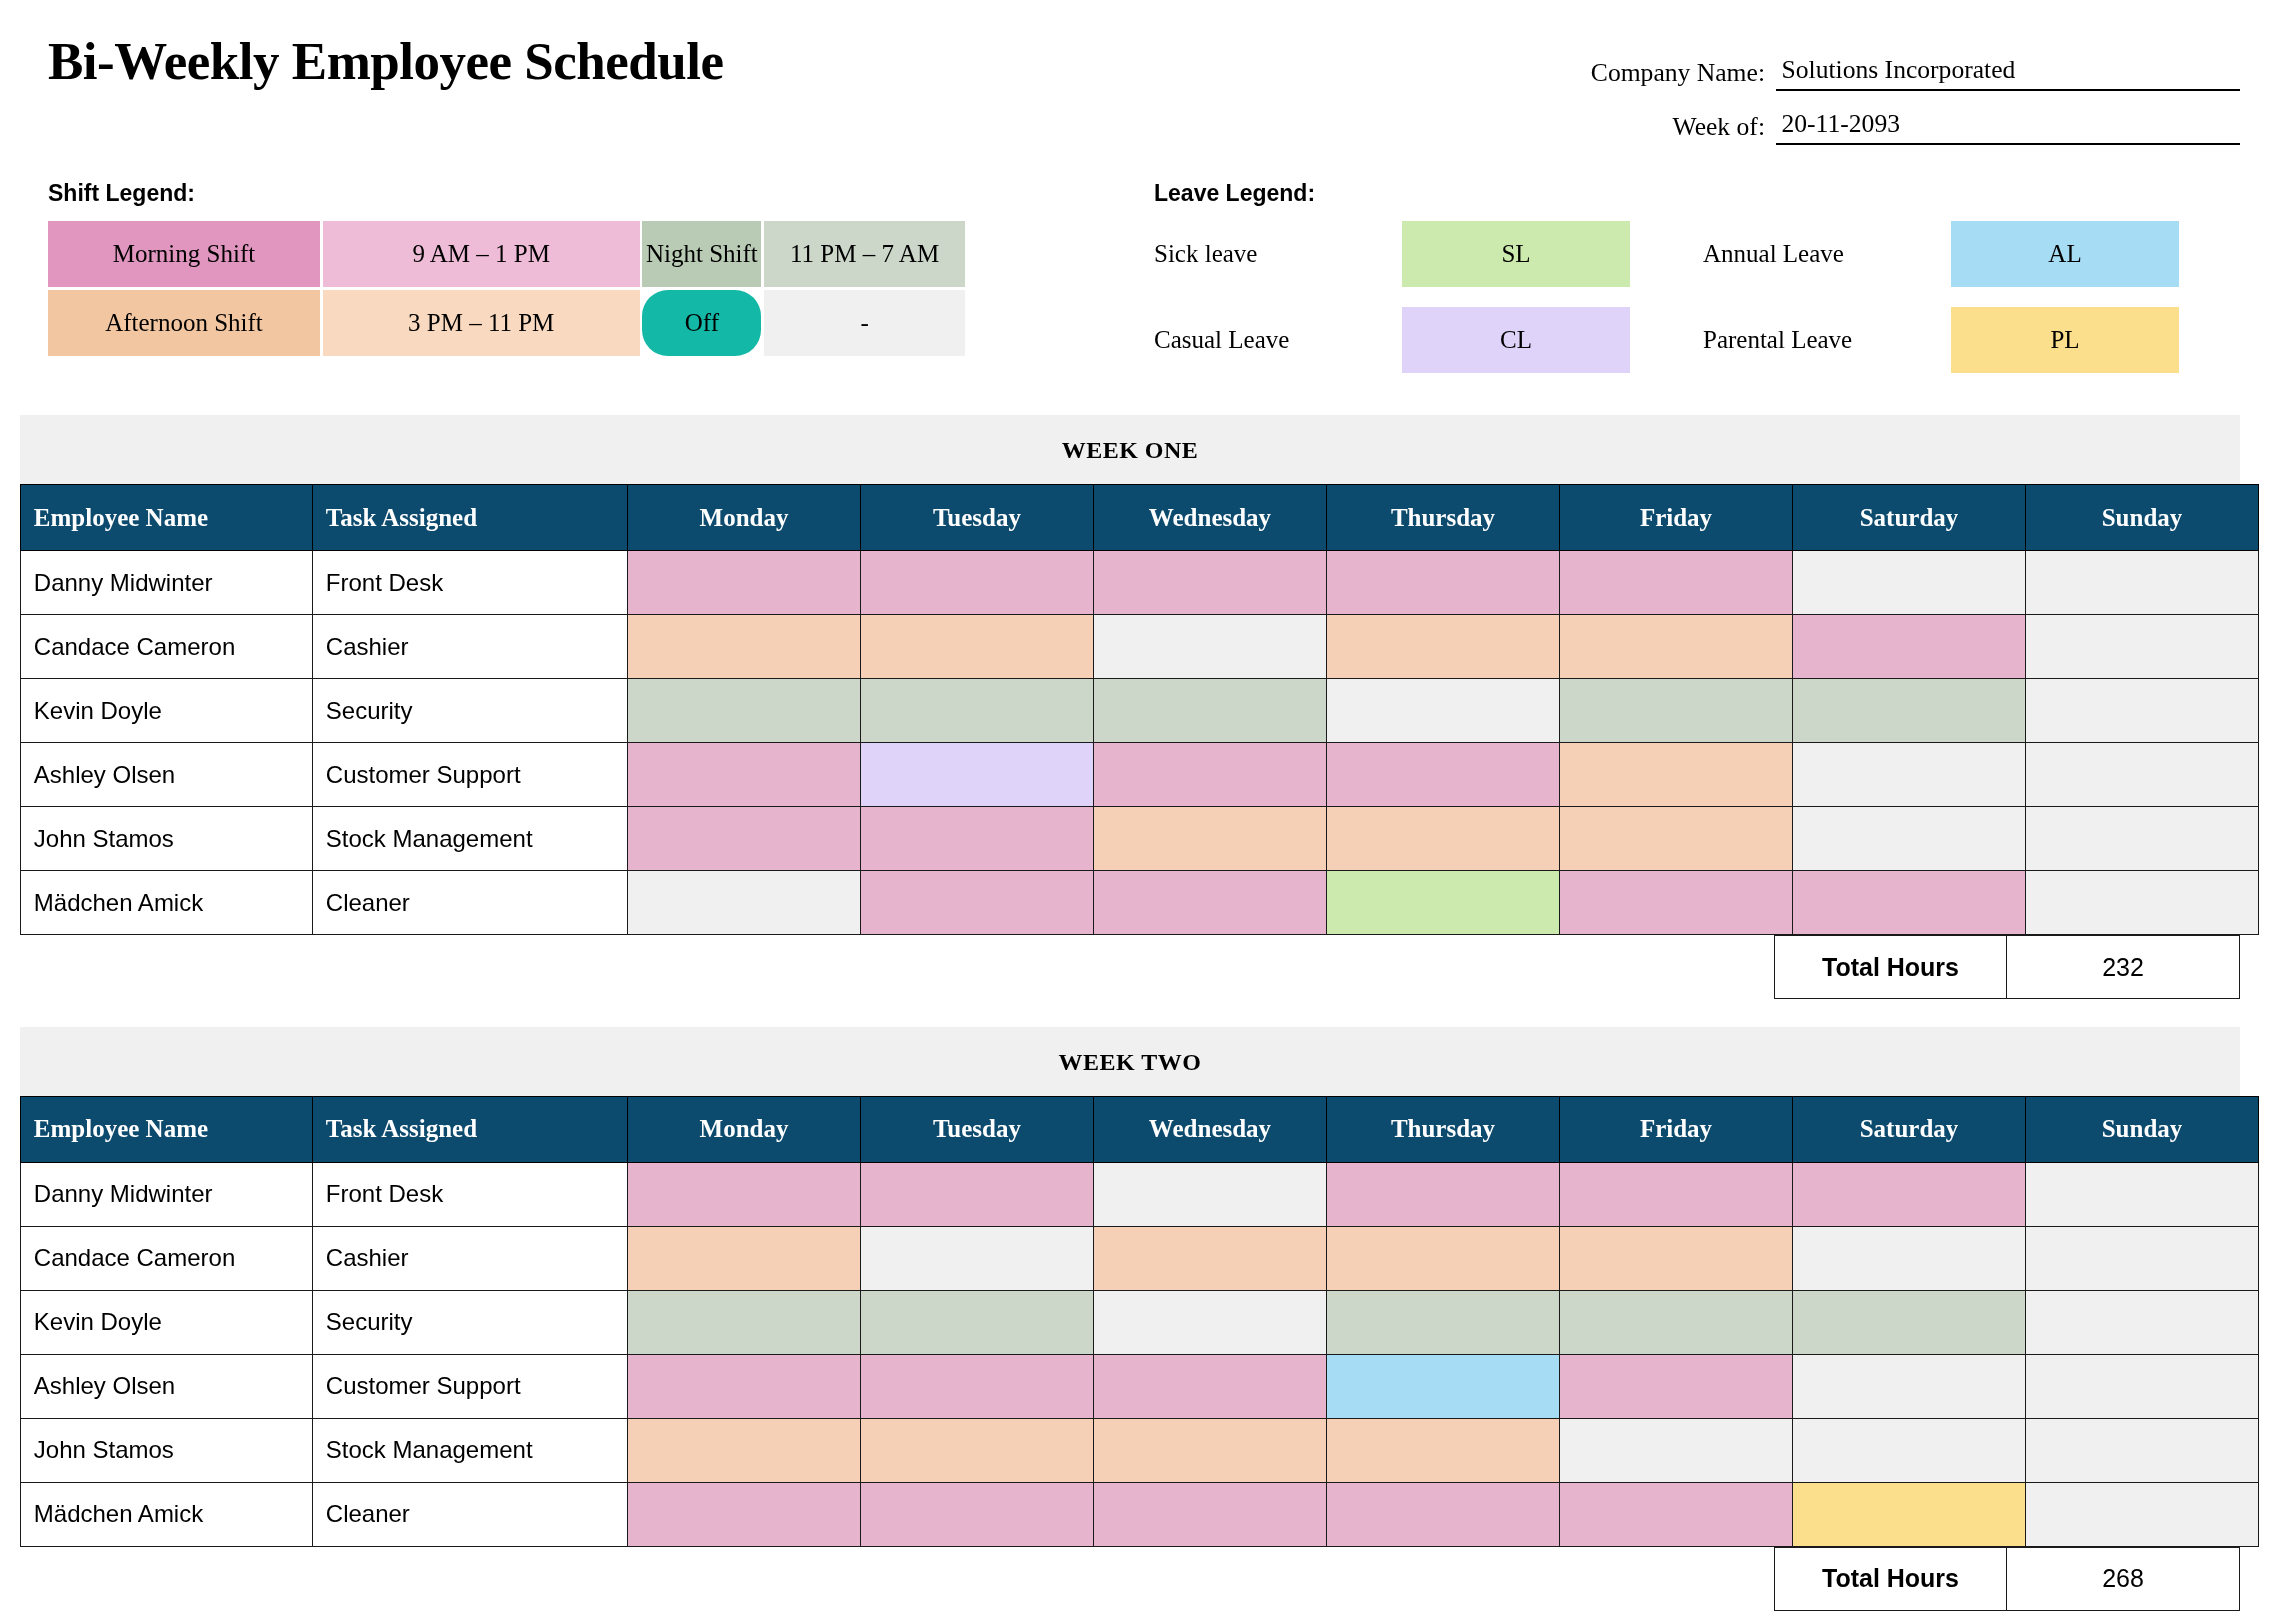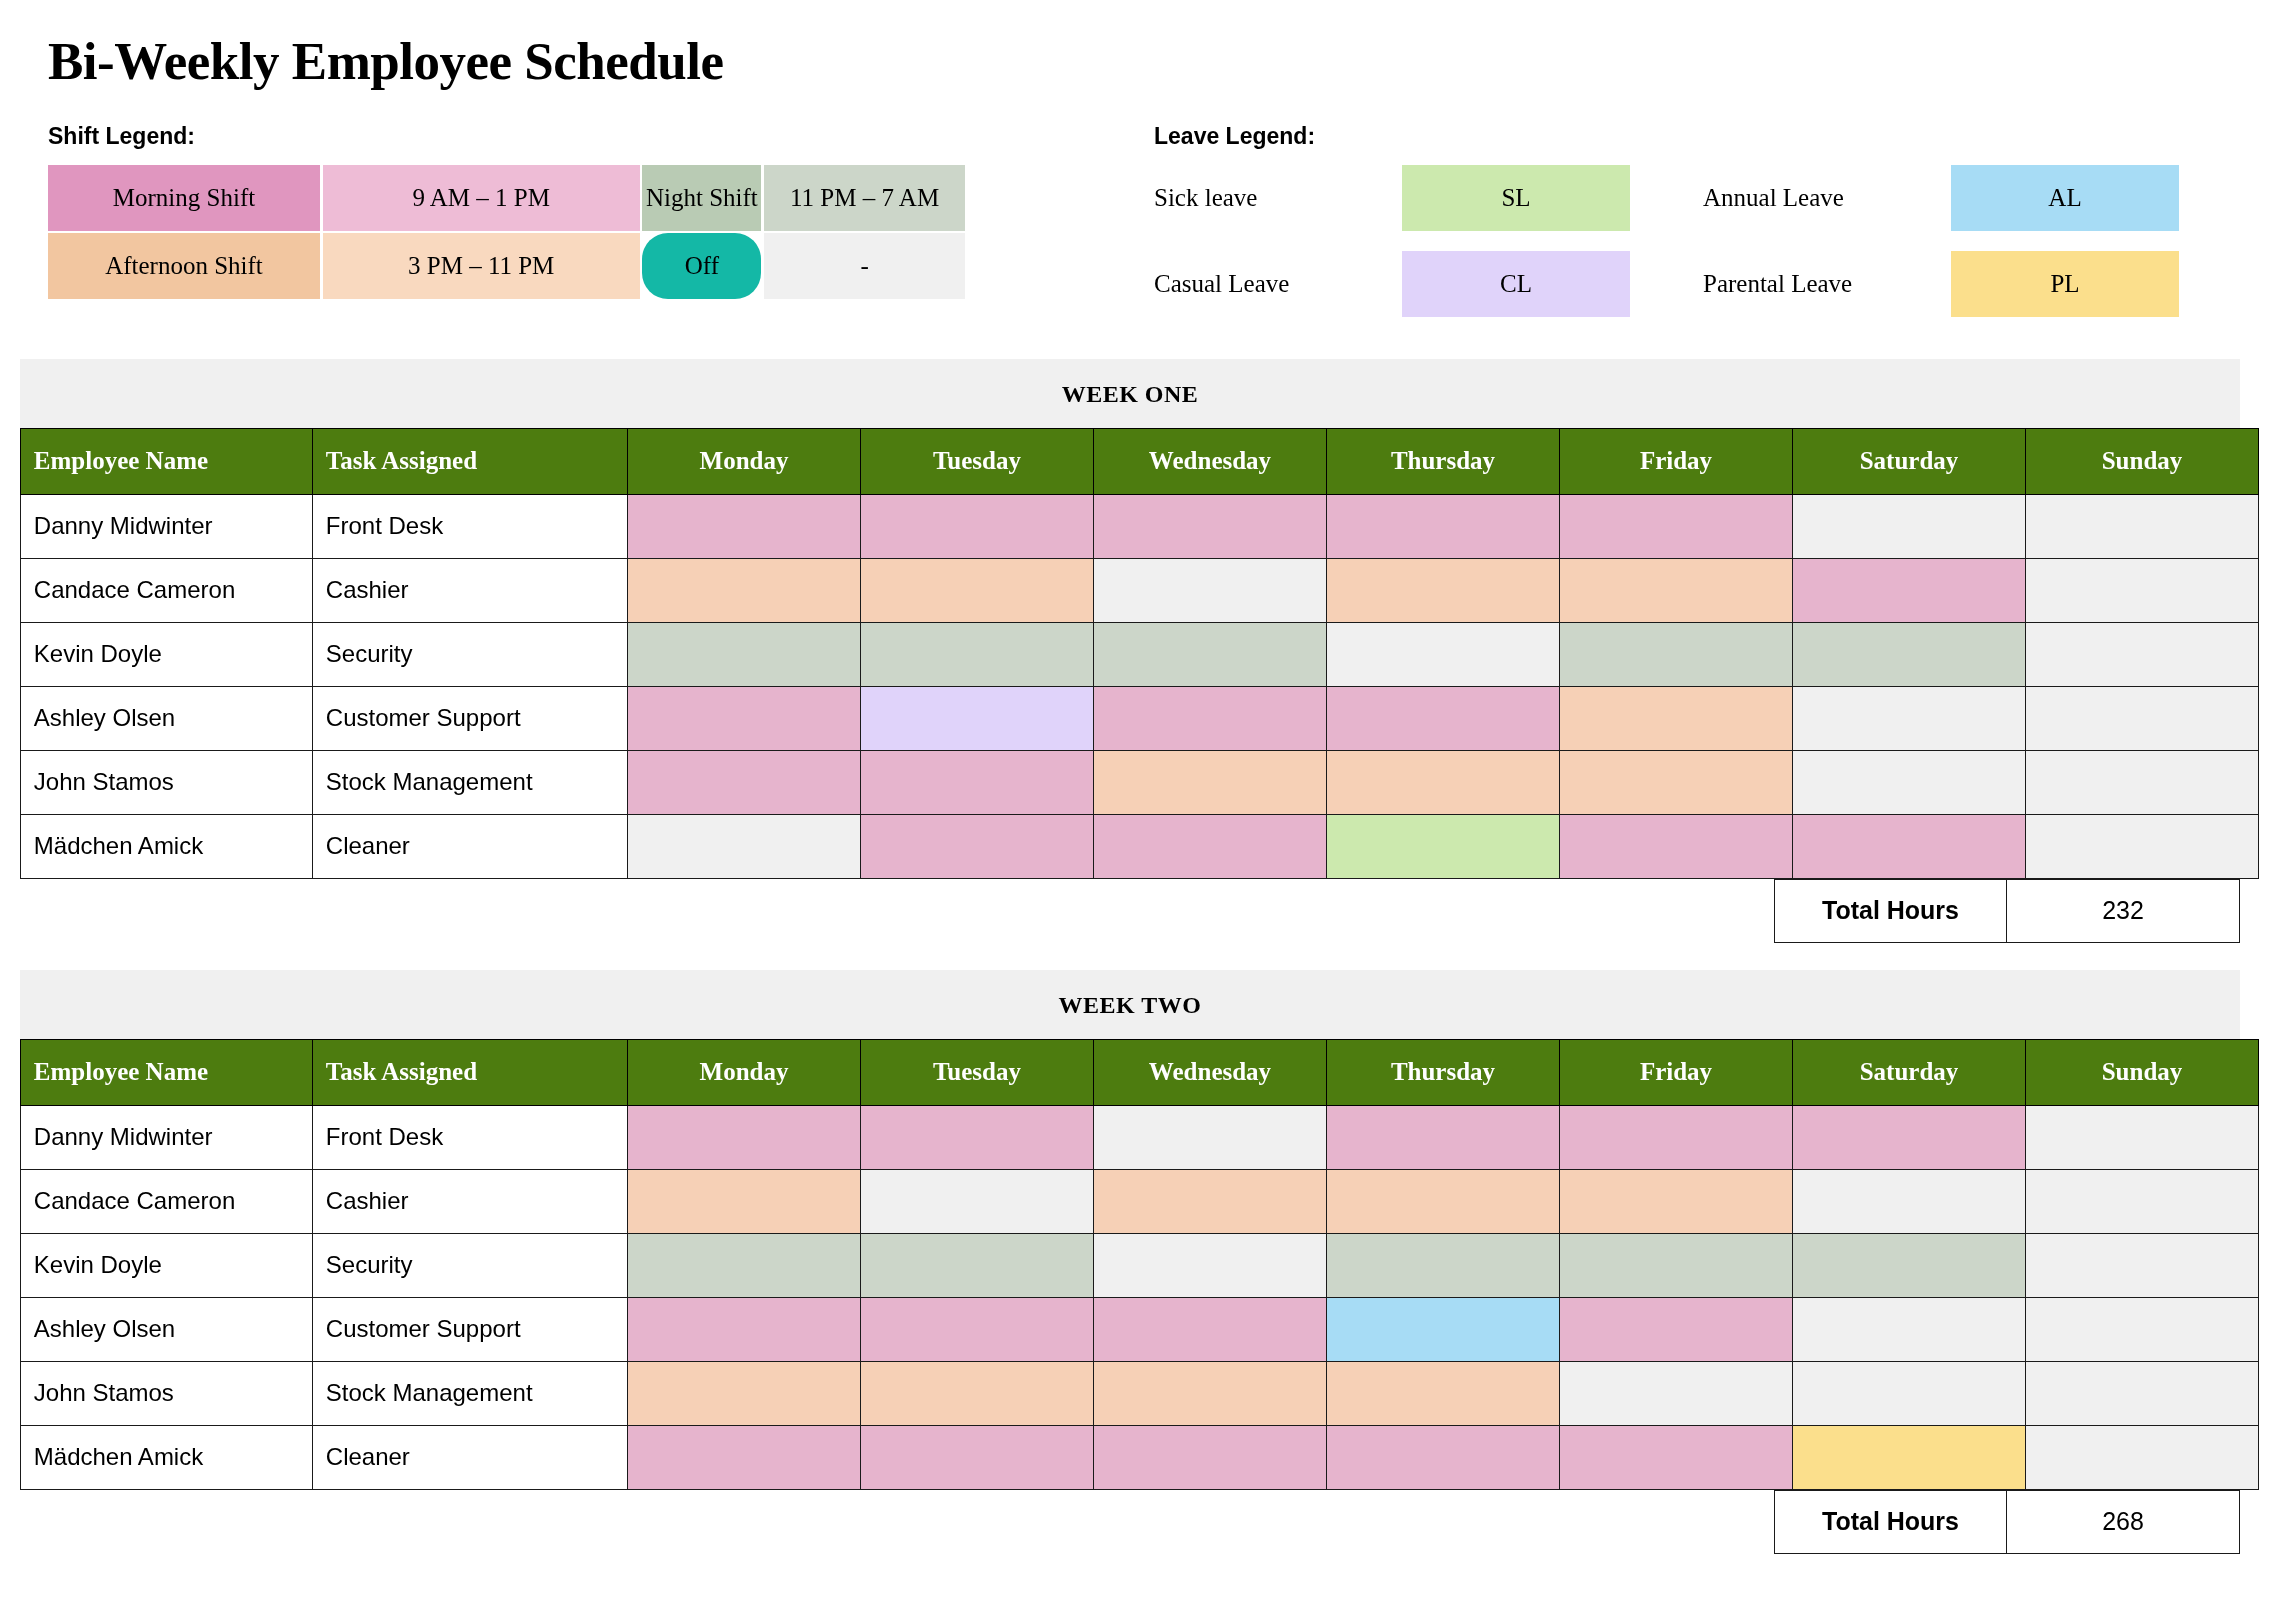--- a/index.html
+++ b/index.html
@@ -140,21 +140,21 @@
   table.sched {
     border-collapse: collapse;
     table-layout: fixed;
     width: 100%;
   }
   table.sched col.c-name { width: 292px; }
   table.sched col.c-task { width: 315px; }
   table.sched col.c-day  { width: 233px; }
 
   table.sched thead th {
-    background: #4d7c0f;
+    background: #0c4a6e;
     color: #ffffff;
     font-family: "Liberation Serif", serif;
     font-weight: bold;
     font-size: 25px;
     height: 66px;
     padding: 0 12.8px;
     border: 1.4px solid #000;
     box-sizing: border-box;
   }
   table.sched thead th.left { text-align: left; }
@@ -200,20 +200,30 @@
   .gap-sm { height: 27.4px; }
 </style>
 </head>
 <body>
 
 <div class="page">
 
   <div class="header">
     <h1 class="doc-title">Bi-Weekly Employee Schedule</h1>
 
+    <div class="meta">
+      <div class="meta-row">
+        <span class="meta-label">Company Name:</span>
+        <span class="meta-value">Solutions Incorporated</span>
+      </div>
+      <div class="meta-row">
+        <span class="meta-label">Week of:</span>
+        <span class="meta-value">20-11-2093</span>
+      </div>
+    </div>
   </div>
 
   <div class="legends">
 
     <div class="legend-block" style="width:1106px;">
       <div class="legend-title">Shift Legend:</div>
       <div class="shift-legend" id="shift-legend-grid">
           <div class="cell" style="background: rgb(224, 150, 191);">Morning Shift</div>
           <div class="cell" style="background: rgb(238, 188, 214);">9 AM – 1 PM</div>
           <div class="cell" style="background: rgb(185, 203, 180);">Night Shift</div>

